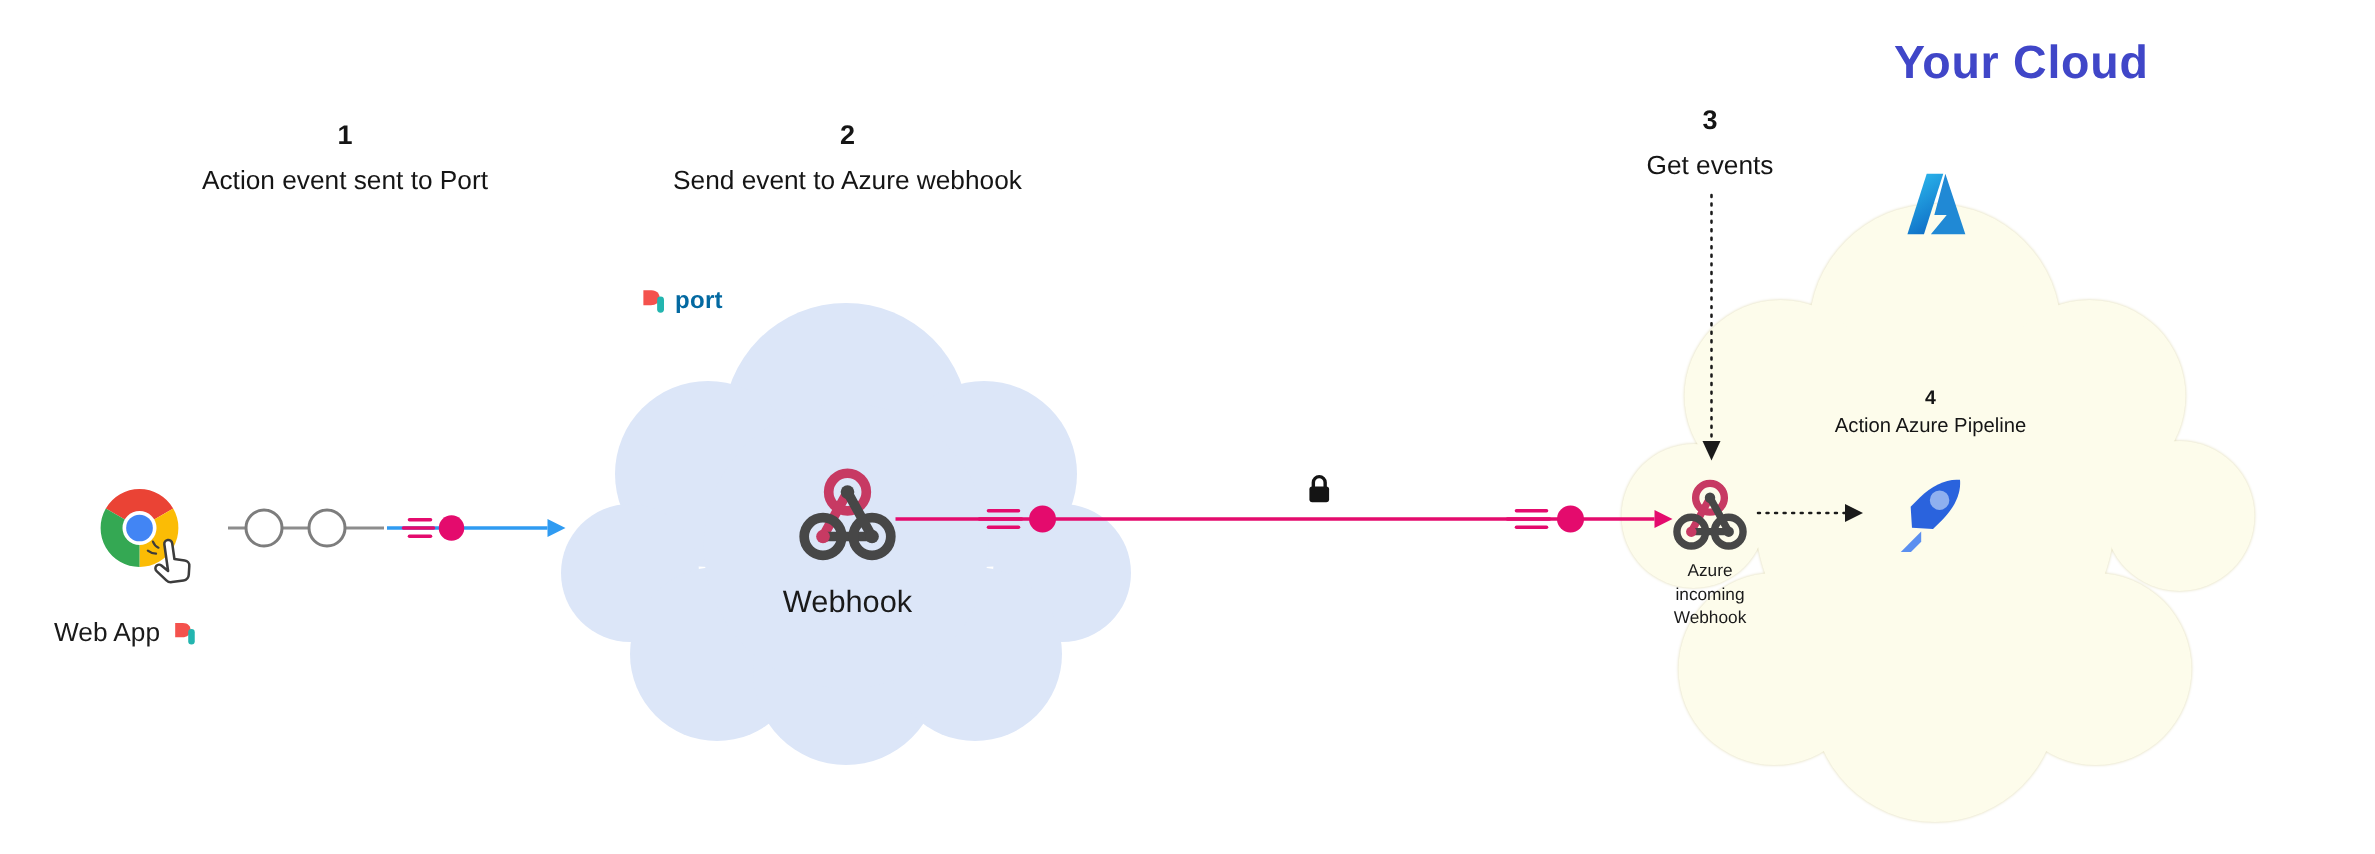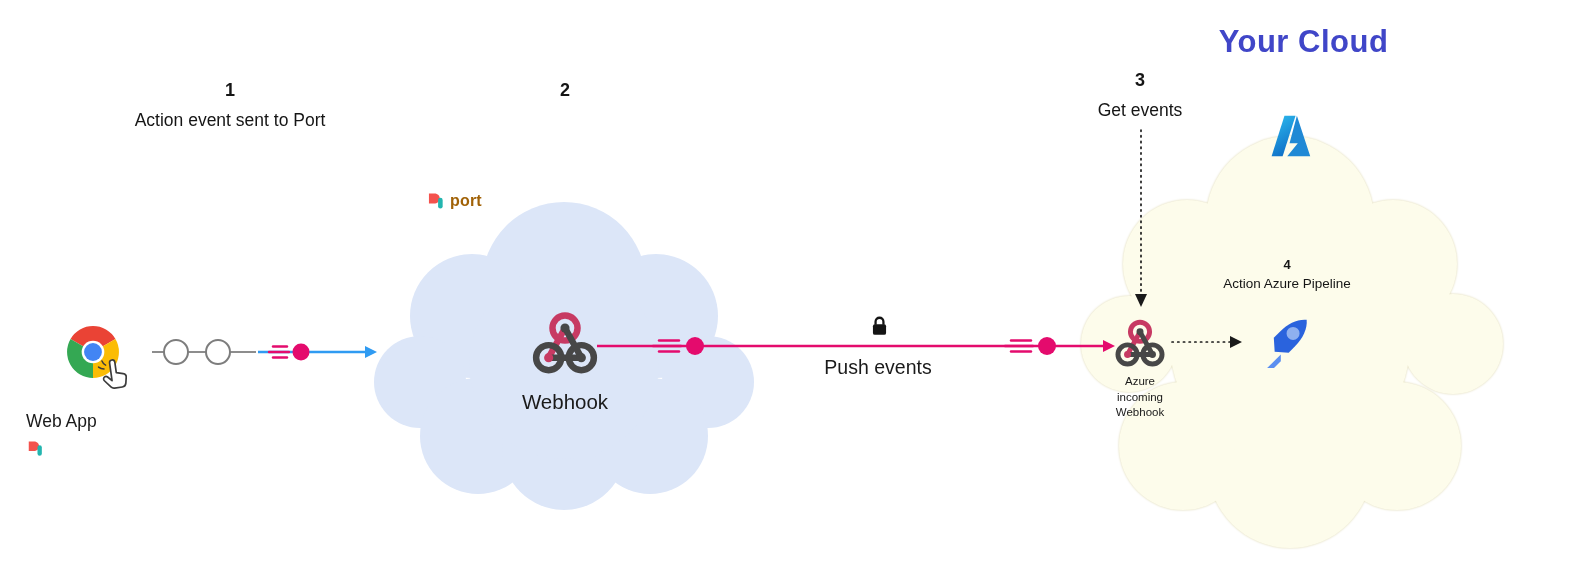--- a/index.html
+++ b/index.html
@@ -7,33 +7,33 @@
   body { font-family:"Liberation Sans","DejaVu Sans",sans-serif; color:#151515; }
   .canvas { position:relative; width:1583px; height:569px; background:#ffffff; overflow:hidden; }
   .abs { position:absolute; }
 
   .step { position:absolute; text-align:center; color:#151515; }
   .step .num { font-weight:700; font-size:18px; margin-bottom:9px; }
   .step .lbl { font-size:17.5px;text-align:center; }
   .step.small .num { font-size:13px; margin-bottom:4px; }
   .step.small .lbl { font-size:13.5px; }
 
-  .your-cloud { position:absolute; left:1176px; top:24px; width:255px; text-align:center;
+  .your-cloud { position:absolute; left:1220px; top:24px; width:255px; text-align:center;
                 font-size:31px; font-weight:800; color:#4046c8; letter-spacing:0.5px; }
 
   .node-label { position:absolute; text-align:center; font-size:20.5px; color:#1a1a1a; }
   .push-label { position:absolute; left:790px; top:356px; width:176px; text-align:center; font-size:19.5px; color:#1a1a1a; }
 
   .incoming-label { position:absolute; left:1088px; top:374px; width:104px; text-align:center;
                     font-size:11.5px; line-height:15.5px; color:#1a1a1a; }
 
   .brand { position:absolute; left:426px; top:191px; display:flex; align-items:center; gap:4px; }
-  .brand .brand-text { font-size:16px; font-weight:700; color:#a16207; letter-spacing:0.2px; }
-
-  .webapp { position:absolute; left:26px; top:411px; display:flex; align-items:flex-start; gap:7px;flex-direction:column; }
+  .brand .brand-text { font-size:16px; font-weight:700; color:#0369a1; letter-spacing:0.2px; }
+
+  .webapp { position:absolute; left:36px; top:411px; display:flex; align-items:flex-end; gap:7px; }
   .webapp .webapp-text { font-size:17.5px; color:#1a1a1a; }
 
   .event-circle { position:absolute; width:26px; height:26px; border-radius:50%;
                   background:#ffffff; border:2px solid #7d7d7d; }
   .connector-line { position:absolute; left:152px; top:351px; width:104px; height:2px; background:#8d8d8d; }
 
   svg { display:block; }
 </style>
 </head>
 <body>
@@ -70,20 +70,21 @@
 
   <div class="your-cloud">Your Cloud</div>
 
   <div class="step" style="left:90px; top:80px; width:280px;">
     <div class="num">1</div>
     <div class="lbl">Action event sent to Port</div>
   </div>
 
   <div class="step" style="left:415px; top:80px; width:300px;">
     <div class="num">2</div>
+    <div class="lbl">Send event to Azure webhook</div>
   </div>
 
   <div class="step" style="left:1064px; top:70px; width:152px;">
     <div class="num">3</div>
     <div class="lbl">Get events</div>
   </div>
 
   <div class="step small" style="left:1197px; top:257px; width:180px;">
     <div class="num">4</div>
     <div class="lbl">Action Azure Pipeline</div>
@@ -164,21 +165,20 @@
       <line x1="416" y1="23.5" x2="436" y2="23.5"></line>
     </g>
     <circle cx="100" cy="18" r="9" fill="#e40b6d"></circle>
     <circle cx="452" cy="18" r="9" fill="#e40b6d"></circle>
   </svg>
 
   <svg class="abs" style="left:869px; top:315px;" width="21" height="23" viewBox="0 0 24 26">
     <path d="M7.5 11 V7.5 a4.5 4.5 0 0 1 9 0 V11" fill="none" stroke="#141414" stroke-width="2.6"></path>
     <rect x="4.5" y="10.5" width="15" height="12" rx="2.2" fill="#141414"></rect>
   </svg>
-  <div class="push-label">Push events</div>
 
   <svg class="abs" style="left:1267px; top:113px;" width="46" height="46" viewBox="0 0 100 100">
     <defs>
       <linearGradient id="azgrad" x1="0" y1="0" x2="0.4" y2="1">
         <stop offset="0" stop-color="#2ebef0"></stop>
         <stop offset="1" stop-color="#1072c8"></stop>
       </linearGradient>
     </defs>
     <path d="M38 6 H62 L34 94 H10 Z" fill="url(#azgrad)"></path>
     <path d="M65 6 L94 94 H44 L67 66 H49 Z" fill="#2089d5"></path>

